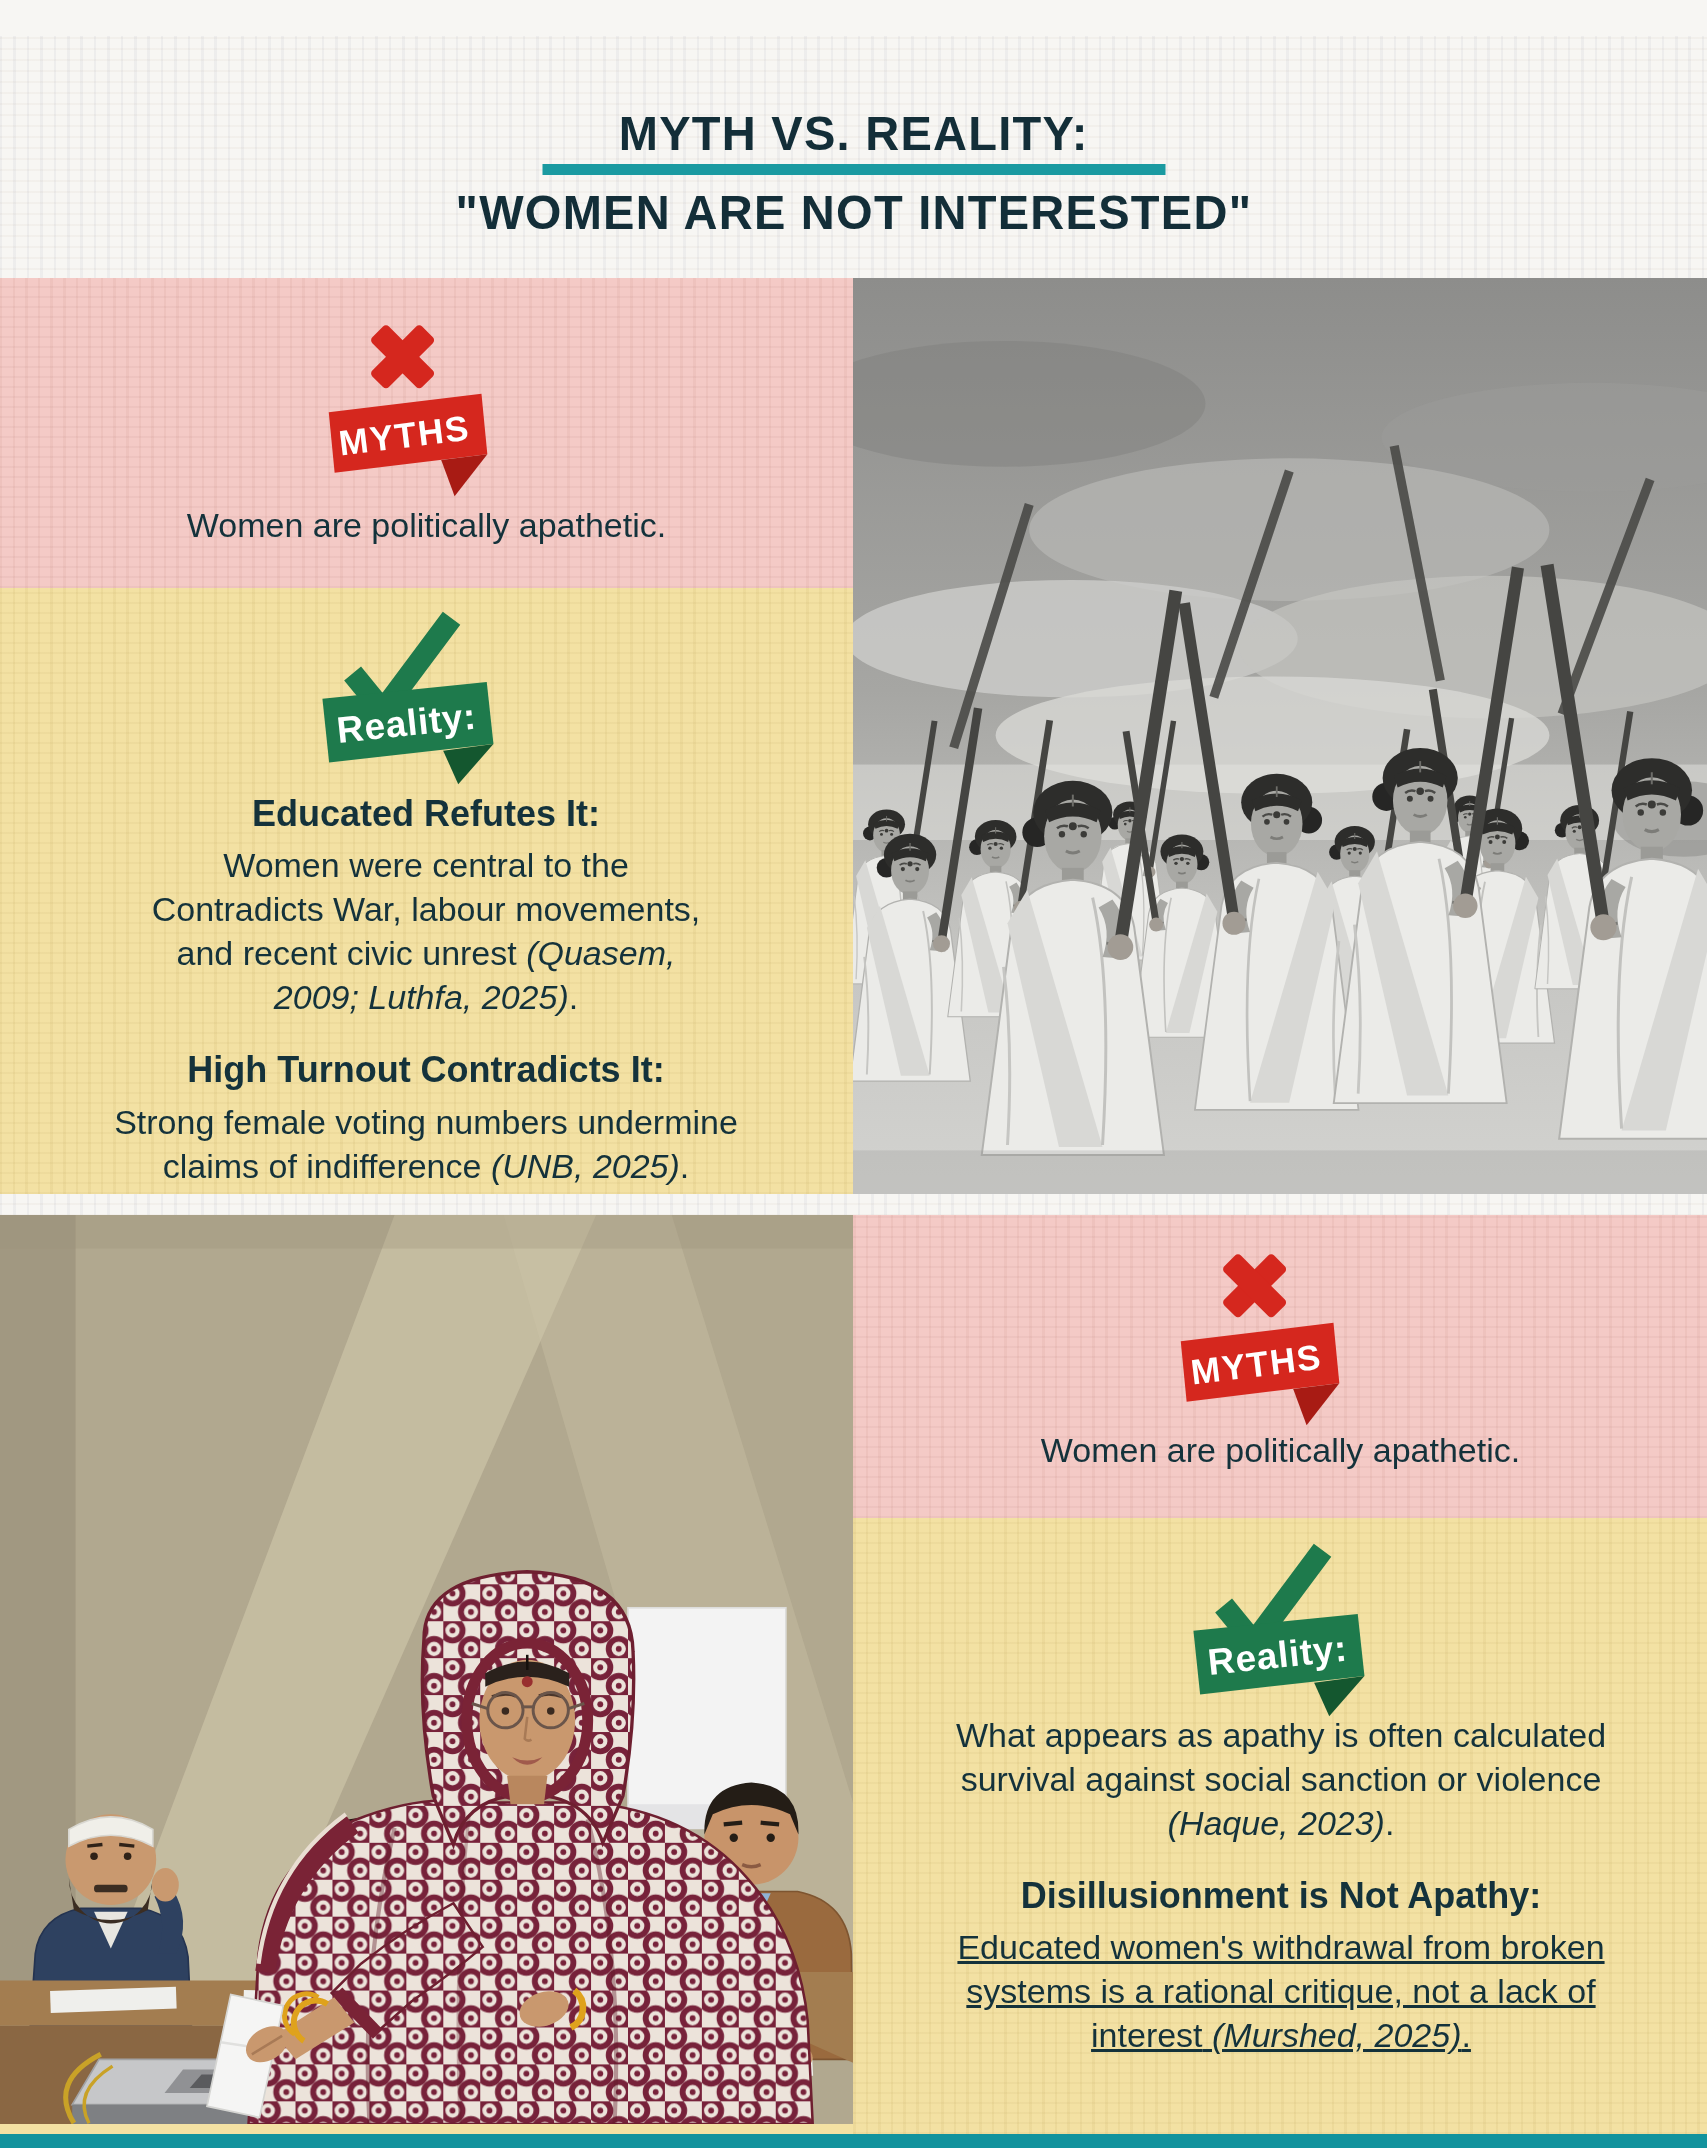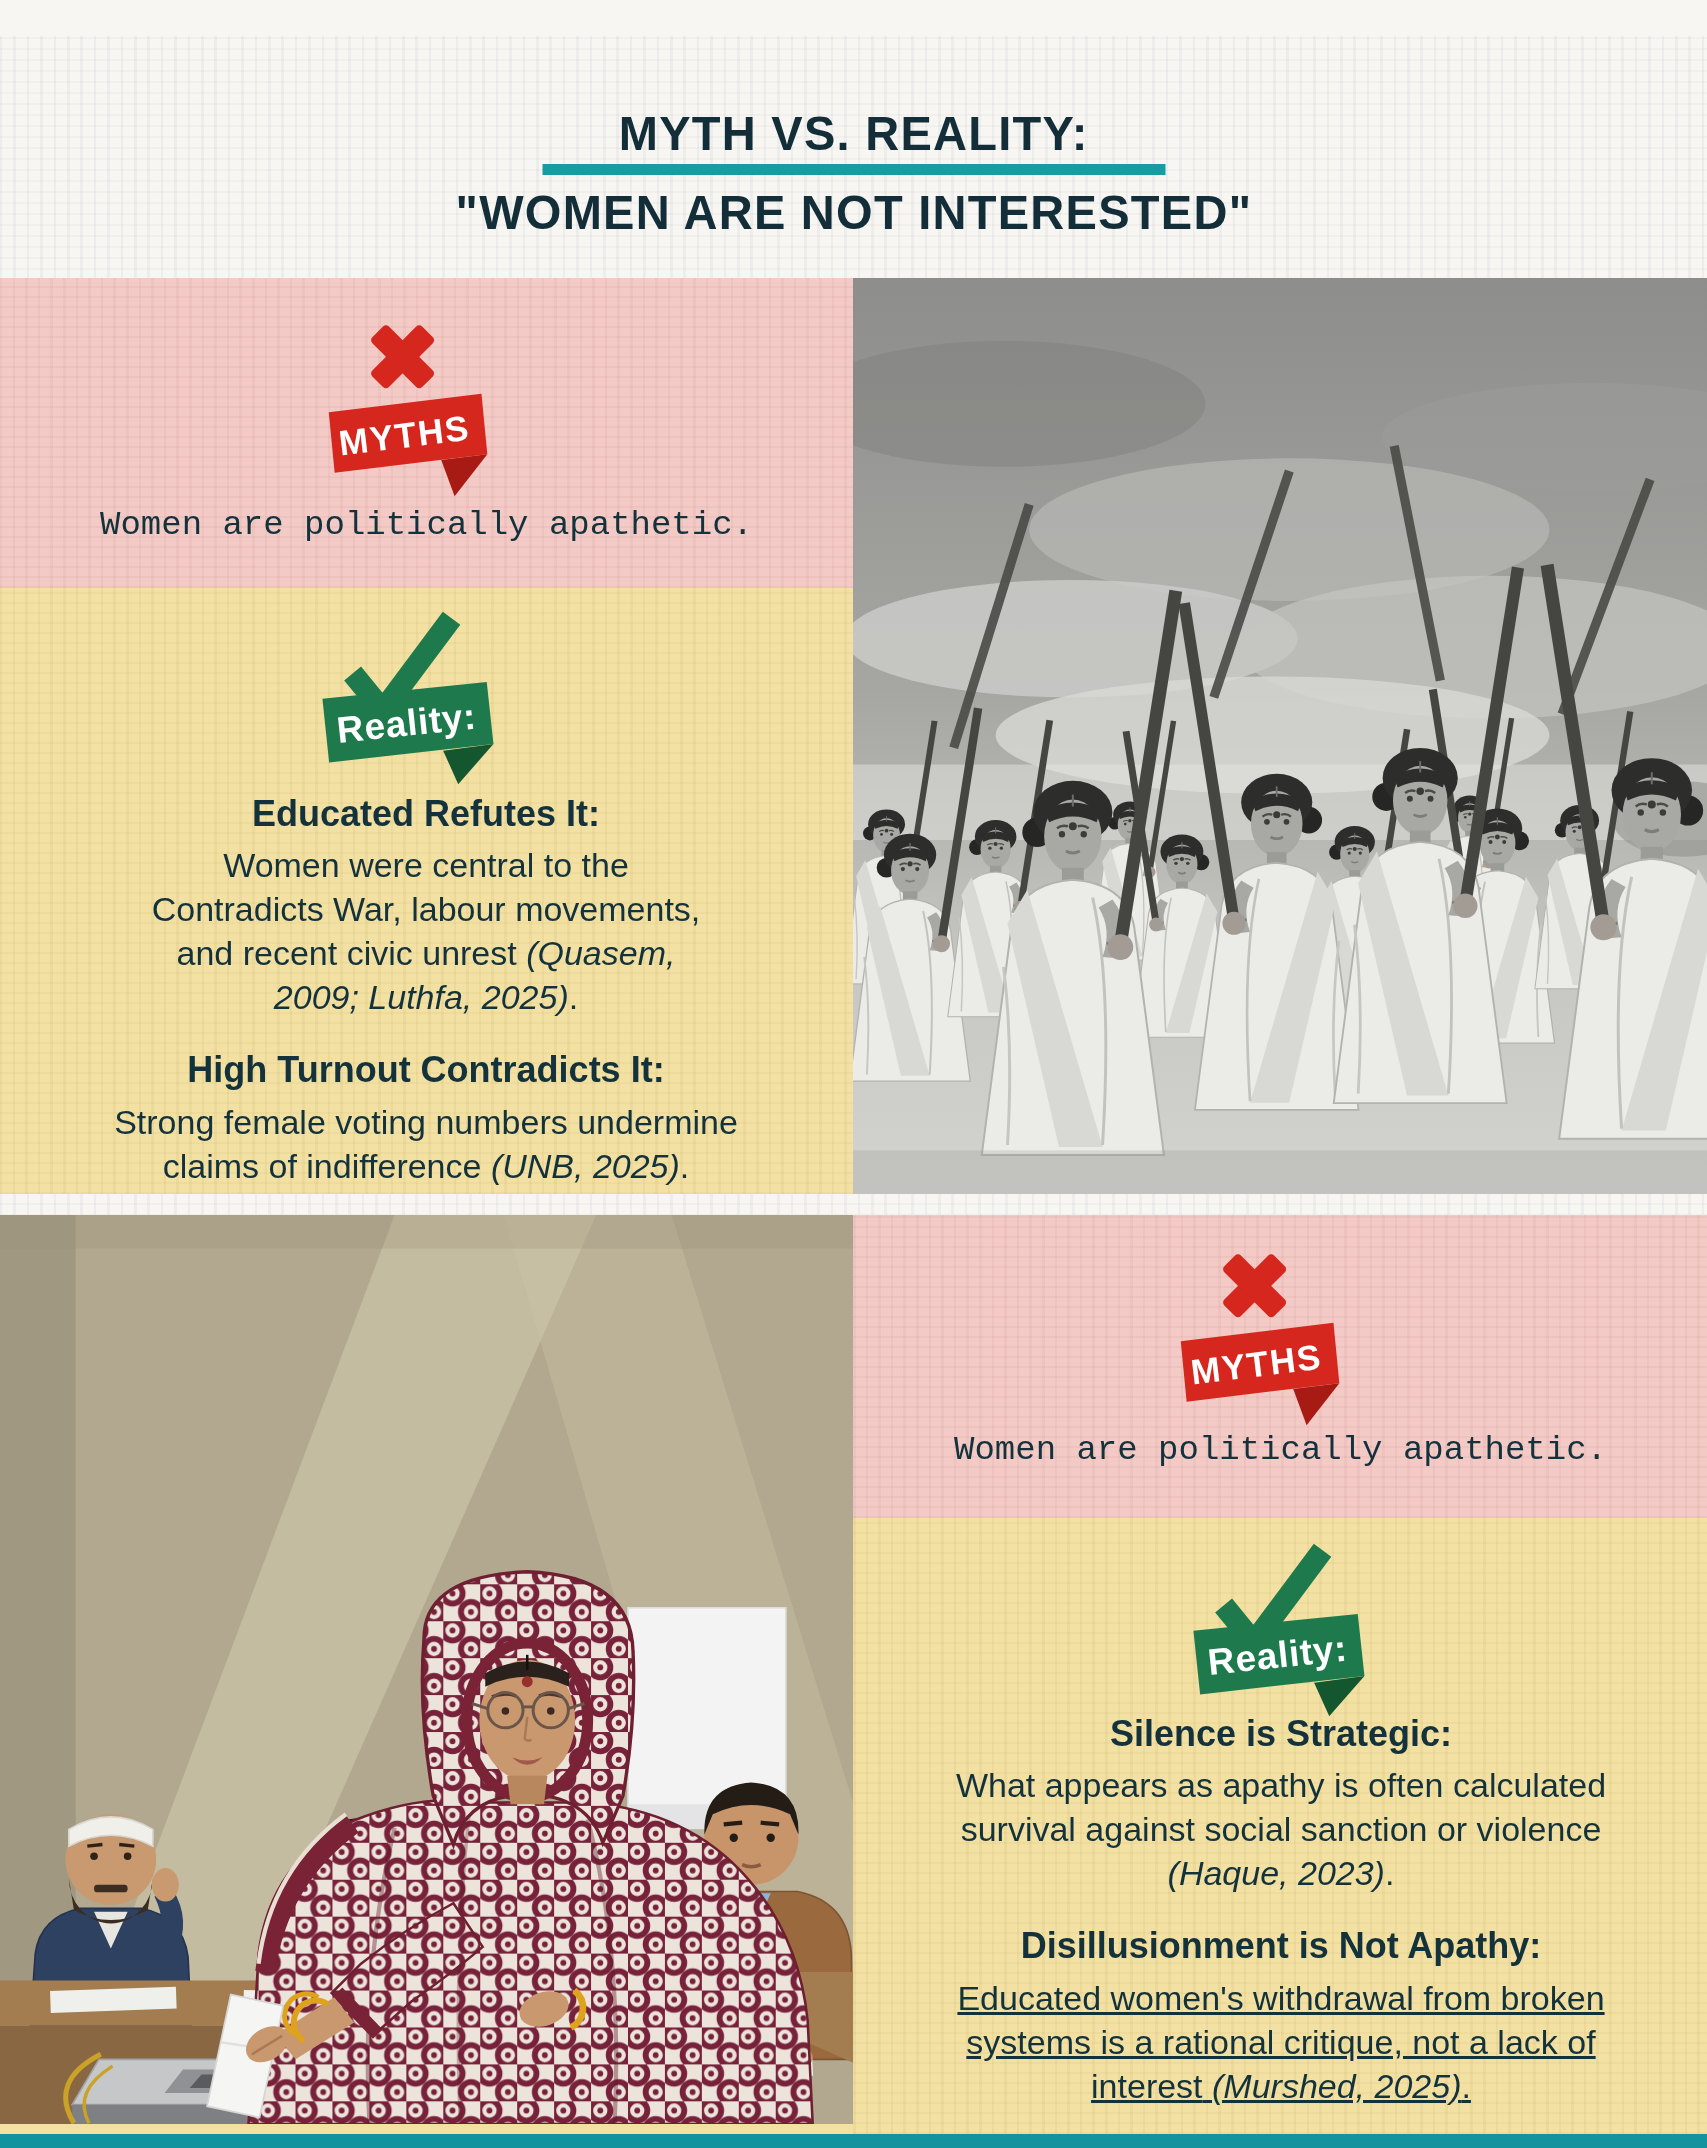--- a/index.html
+++ b/index.html
@@ -10,21 +10,21 @@
   
   .weave-white, .canvas {
     background-image:
       repeating-linear-gradient(90deg, rgba(70,80,120,.055) 0 2.5px, rgba(0,0,0,0) 2.5px 13.4px),
       repeating-linear-gradient(0deg, rgba(150,120,90,.05) 0 1.7px, rgba(0,0,0,0) 1.7px 11px);
     margin-top: 36px;
   }
   .weave-pink { background-color:#f4cac6;
     background-image:
       repeating-linear-gradient(90deg, rgba(160,90,70,.07) 0 2.5px, rgba(0,0,0,0) 2.5px 12.6px),
-      repeating-linear-gradient(0deg, rgba(120,60,60,.05) 0 1.7px, rgba(0,0,0,0) 1.7px 10px); font-family: Liberation Mono, monospace; }
+      repeating-linear-gradient(0deg, rgba(120,60,60,.05) 0 1.7px, rgba(0,0,0,0) 1.7px 10px); }
   .weave-yellow { background-color:#f3e1a3;
     background-image:
       repeating-linear-gradient(90deg, rgba(170,140,60,.09) 0 2.5px, rgba(0,0,0,0) 2.5px 12.6px),
       repeating-linear-gradient(0deg, rgba(150,120,50,.06) 0 1.7px, rgba(0,0,0,0) 1.7px 10px); }
 
   .abs { position:absolute; }
 
   .title { position:absolute; left:0; width:1708px; text-align:center;
     color:#132e38; font-weight:bold; font-size:49px; letter-spacing:1.3px; }
   .title-inner { display:inline-block; transform:scaleX(.96); }
@@ -87,21 +87,20 @@
       <p class="w780"><span>Strong female voting numbers undermine claims of indifference</span> <em>(UNB, 2025)</em><span>.</span></p>
     </div>
   </div>
 
   <div class="abs panel-pink-br weave-pink">
     <div class="myth-text myth-text-br">Women are politically apathetic.</div>
   </div>
 
   <div class="abs panel-yellow-br weave-yellow">
     <div class="reality-copy copy-br">
-      <h3>Silence is Strategic:</h3>
       <p class="w830"><span>What appears as apathy is often calculated survival against social sanction or violence</span> <em>(Haque, 2023)</em><span>.</span></p>
       <h3 class="gap">Disillusionment is Not Apathy:</h3>
       <p class="w820"><span>Educated women's withdrawal from broken systems is a rational critique, not a lack of interest</span> <em>(Murshed, 2025)</em><span>.</span></p>
     </div>
   </div>
 
   <svg class="abs img-tr" role="img" viewBox="0 0 1019 1092" preserveAspectRatio="none" aria-label="Black-and-white illustration of women in saris marching together holding raised sticks under a cloudy sky">
     <defs>
       <linearGradient id="skyg" x1="0" y1="0" x2="0" y2="1">
         <stop offset="0" stop-color="#8d8d8b"></stop>

